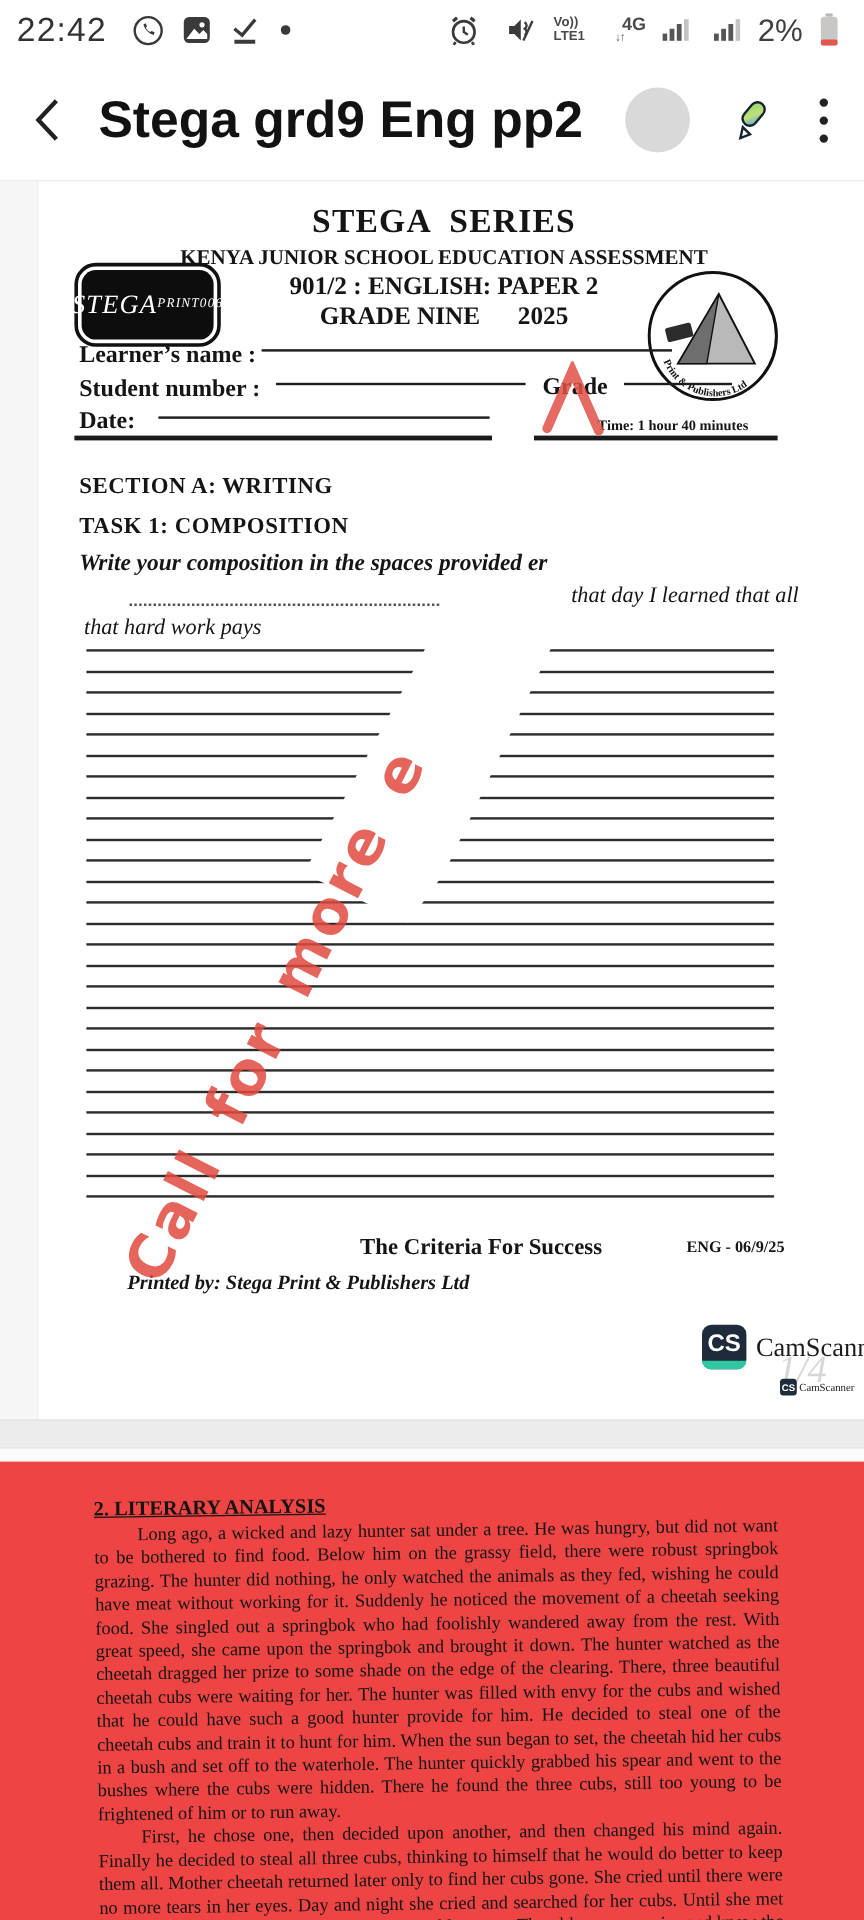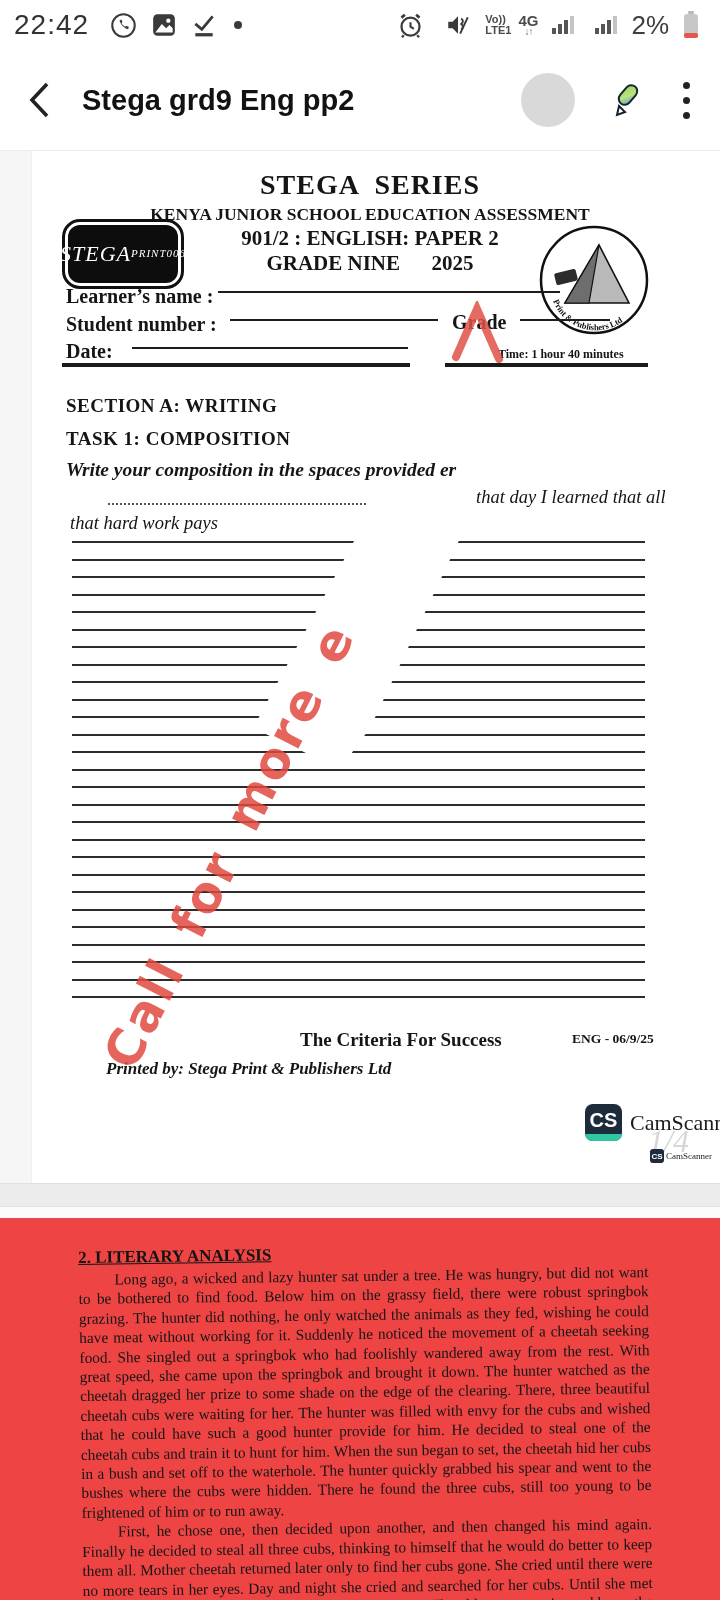--- a/index.html
+++ b/index.html
@@ -8,28 +8,28 @@
 
   
   #status-bar { position:absolute; top:0; left:0; width:720px; height:50px;
     background:#fff; display:flex; align-items:center; padding:0 14px; color:#3a3a3a; }
   .sb-time { font-size:28px; color:#333; margin-right:14px; letter-spacing:1px; }
   .sb-ico { margin:0 7px; display:flex; align-items:center; }
   .sb-dot { width:8px; height:8px; border-radius:50%; background:#3a3a3a; margin-left:10px; }
   .sb-right { margin-left:auto; display:flex; align-items:center; gap:7px; }
   .sb-volte { font-size:11px; line-height:11px; font-weight:bold; color:#4a4a4a; text-align:left; }
   .sb-4g { text-align:center; font-weight:bold; color:#4a4a4a; }
-  .sb-4g .g { font-size:15px; line-height:13px; }
+  .sb-4g .g { font-size:15px; line-height:13px;margin-left:24px; }
   .sb-4g .arr { font-size:10px; line-height:10px; letter-spacing:-1px; color:#6a6a6a; }
   .sb-batt-pct { font-size:26px; color:#3f3f3f; }
 
   
   #app-header { position:absolute; top:50px; left:0; width:720px; height:100px;
     background:#fff; display:flex; align-items:center; padding:0 26px; }
-  .hdr-title { font-size:29px; font-weight:bold; color:#121212; margin-left:30px;
+  .hdr-title { font-size:43px; font-weight:bold; color:#121212; margin-left:30px;
     white-space:nowrap; }
   .hdr-icons { margin-left:auto; display:flex; align-items:center; gap:34px; }
   .book-circle { width:54px; height:54px; border-radius:50%; background:#d9d9d9;
     display:flex; align-items:center; justify-content:center; }
   .menu-dots { display:flex; flex-direction:column; gap:8px; padding:4px; }
   .menu-dots span { width:7px; height:7px; border-radius:50%; background:#222; }
 
   
   #page1 { position:absolute; top:150px; left:0; width:720px; height:1033px;
     background:#fff; border-top:1px solid #ececec;

